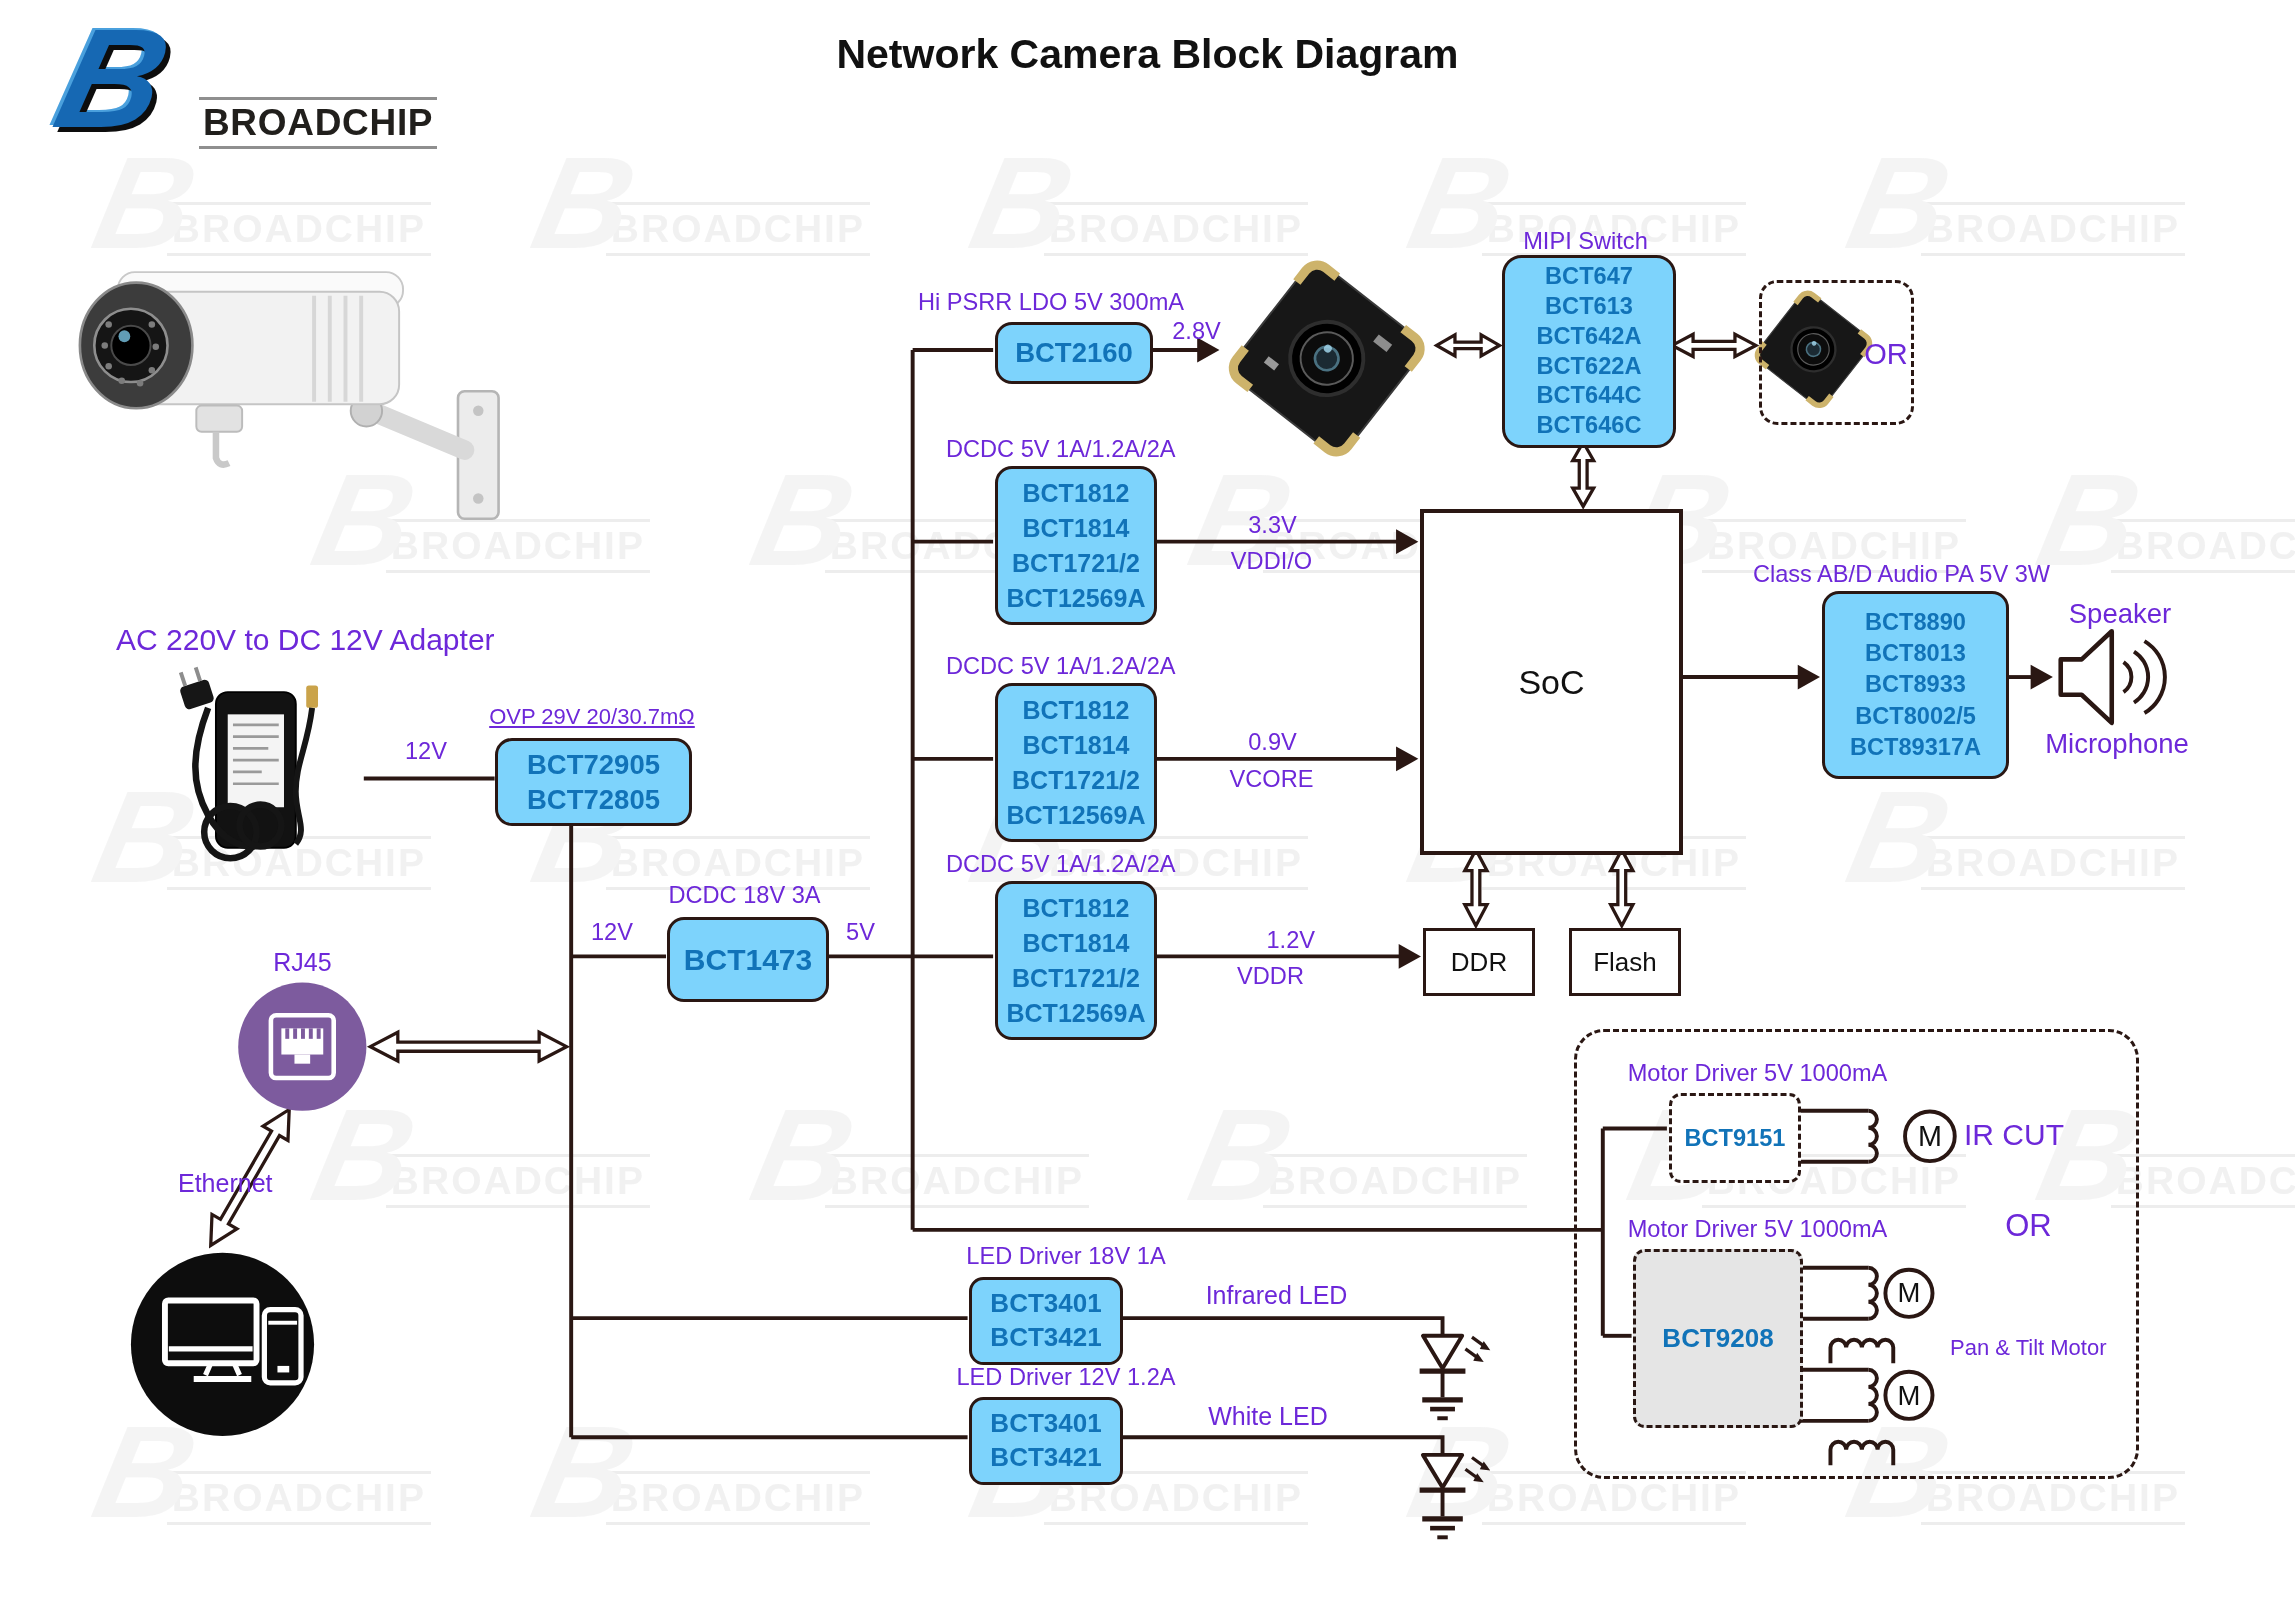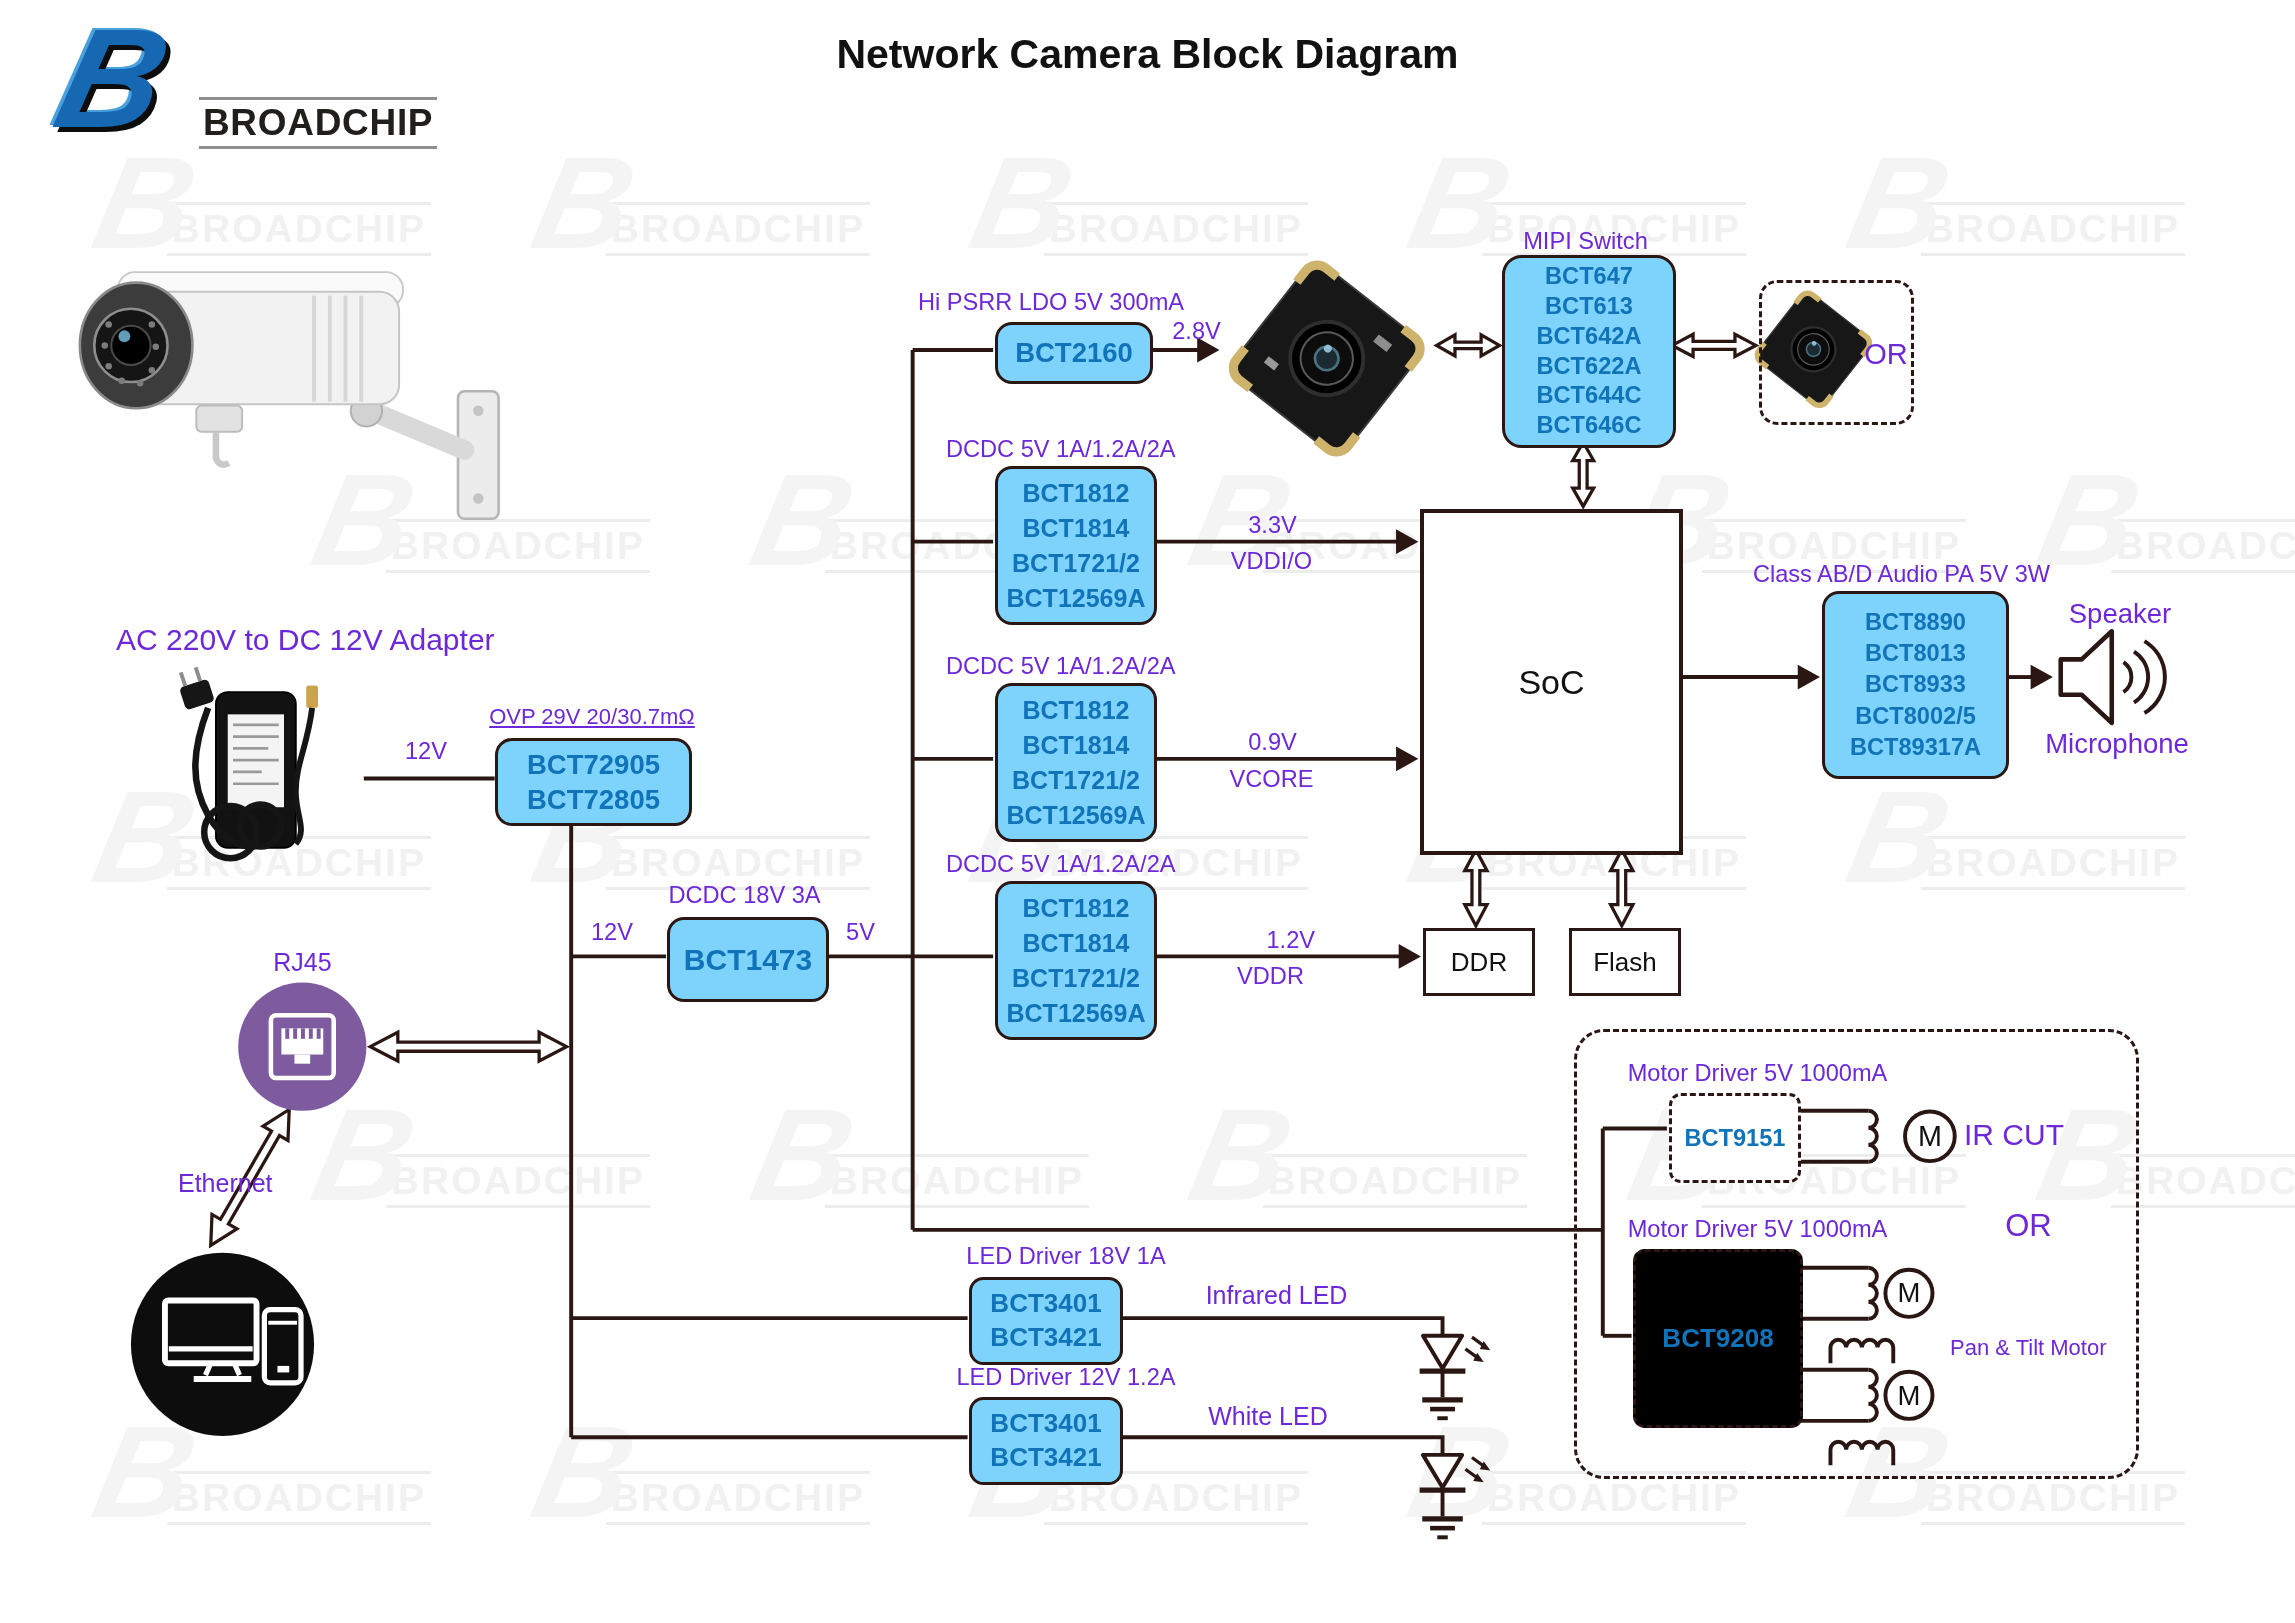--- a/index.html
+++ b/index.html
@@ -450,19 +450,19 @@
   <div class="dashedbox" style="left:1574px;top:1029px;width:559px;height:444px;border-radius:30px;"></div>
   <div class="lbl" style="left:1615px;top:1060px;width:285px;">Motor Driver 5V 1000mA</div>
   <div class="dashedbox" style="left:1669px;top:1093px;width:126px;height:84px;border-width:3.3px;border-radius:11.8px;
        display:flex;align-items:center;justify-content:center;z-index:4;background:#fff;">
     <span style="color:#1173b8;font-weight:bold;font-size:23.6px;">BCT9151</span>
   </div>
   <div class="lbl" style="left:1964px;top:1118px;width:151px;font-size:30px;text-align:left;">IR CUT</div>
   <div class="lbl" style="left:1989px;top:1208px;width:79px;font-size:31px;">OR</div>
   <div class="lbl" style="left:1615px;top:1216px;width:285px;">Motor Driver 5V 1000mA</div>
   <div class="dashedbox" style="left:1633px;top:1249px;width:164px;height:173px;border-width:3.3px;border-radius:11.8px;
-       display:flex;align-items:center;justify-content:center;z-index:4;background:#000000;">
+       display:flex;align-items:center;justify-content:center;z-index:4;background:#e5e5e5;">
     <span style="color:#1173b8;font-weight:bold;font-size:26px;">BCT9208</span>
   </div>
   <div class="lbl" style="left:1950px;top:1335px;width:179px;font-size:22px;text-align:left;">Pan &amp; Tilt Motor</div>
 
 </div>
 
 
 </body></html>

